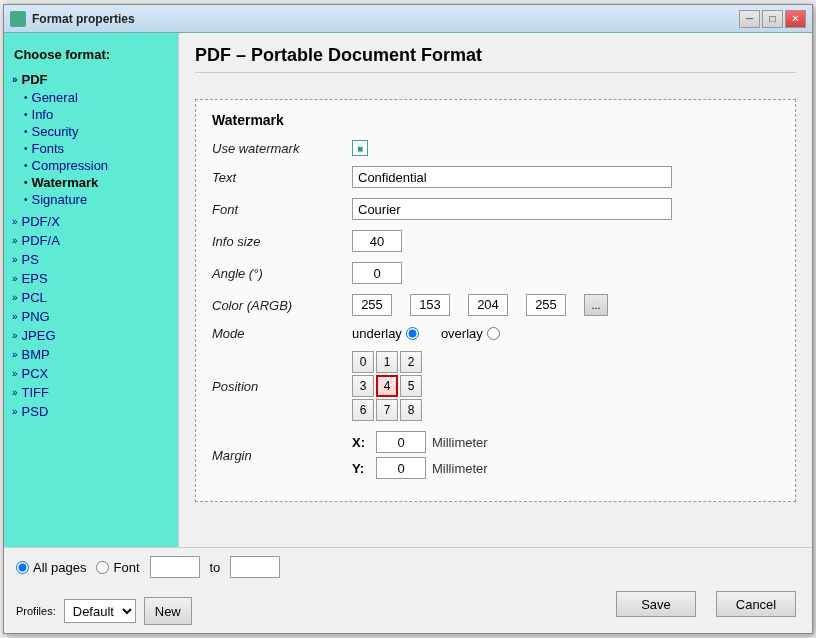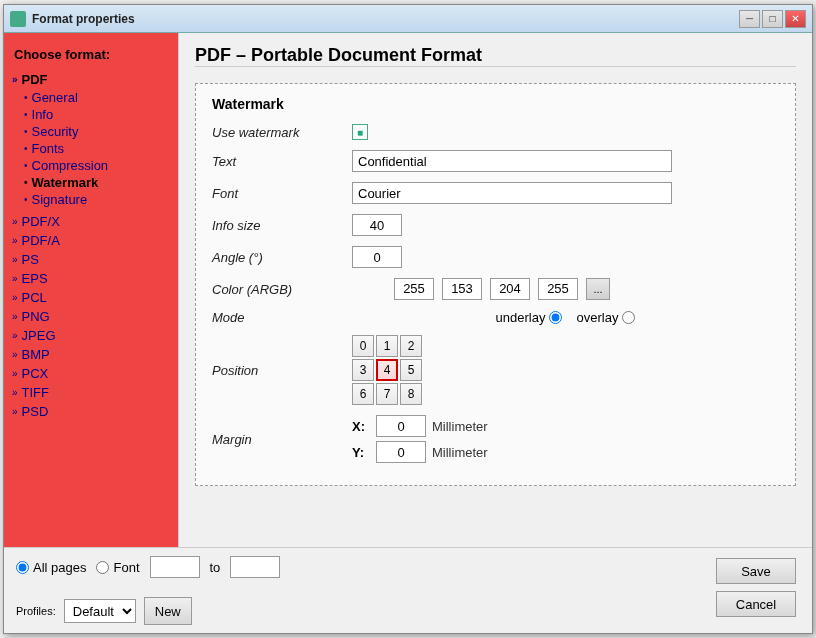--- a/index.html
+++ b/index.html
@@ -61,21 +61,21 @@
       color: #333;
     }
     .title-btn.close { background: linear-gradient(to bottom, #f66, #c44); color: white; }
     .content {
       display: flex;
       flex: 1;
       overflow: hidden;
     }
     .sidebar {
       width: 175px;
-      background: #ef4444;
+      background: #5eead4;
       border-right: 1px solid #ccc;
       padding: 10px 0;
       flex-shrink: 0;
       overflow-y: auto;
     }
     .sidebar-title {
       font-weight: bold;
       font-size: 13px;
       padding: 4px 10px 8px;
       color: #000;
@@ -120,22 +120,23 @@
       flex: 1;
       display: flex;
       flex-direction: column;
       padding: 12px 16px;
       overflow-y: auto;
     }
     .main-title {
       font-size: 18px;
       font-weight: bold;
       color: #000;
-      margin-bottom: 16px;
+      margin-bottom: 26px;
       border-bottom: 1px solid #ccc;
+      padding-bottom: 6px;
     }
     .section-box {
       border: 1px dashed #999;
       padding: 12px 16px;
       margin-bottom: 10px;
       background: #fafafa;
     }
     .section-title {
       font-size: 14px;
       font-weight: bold;
@@ -167,22 +168,21 @@
     .text-input-wide {
       width: 320px;
     }
     .text-input-small {
       width: 50px;
       text-align: center;
     }
     .color-inputs {
       display: flex;
       align-items: center;
-      gap: 8px;
-      margin-left: 42px;
+      gap: 18px;
     }
     .color-box {
       width: 40px;
       height: 22px;
       border: 1px solid #999;
       background: white;
       text-align: center;
       font-size: 13px;
       line-height: 22px;
     }
@@ -193,22 +193,21 @@
       background: linear-gradient(to bottom, #e8e8e8, #d0d0d0);
       cursor: pointer;
       display: flex;
       align-items: center;
       justify-content: center;
       font-size: 11px;
     }
     .radio-group {
       display: flex;
       align-items: center;
-      gap: 14px;
-      justify-content: center;
+      gap: 22px;
     }
     .radio-item {
       display: flex;
       align-items: center;
       gap: 4px;
       cursor: pointer;
     }
     .position-grid {
       display: grid;
       grid-template-columns: repeat(3, 22px);
@@ -287,22 +286,21 @@
     }
     .profile-select {
       height: 24px;
       font-size: 13px;
       border: 1px solid #999;
       background: white;
       padding: 0 4px;
     }
     .action-buttons {
       display: flex;
-      flex-direction: column;
-      gap: 7px;
+      gap: 20px;
       position: absolute;
       right: 16px;
       bottom: 16px;
     }
     .btn-action {
       width: 80px;
       height: 26px;
       border: 1px solid #999;
       background: linear-gradient(to bottom, #f0f0f0, #d8d8d8);
       cursor: pointer;

